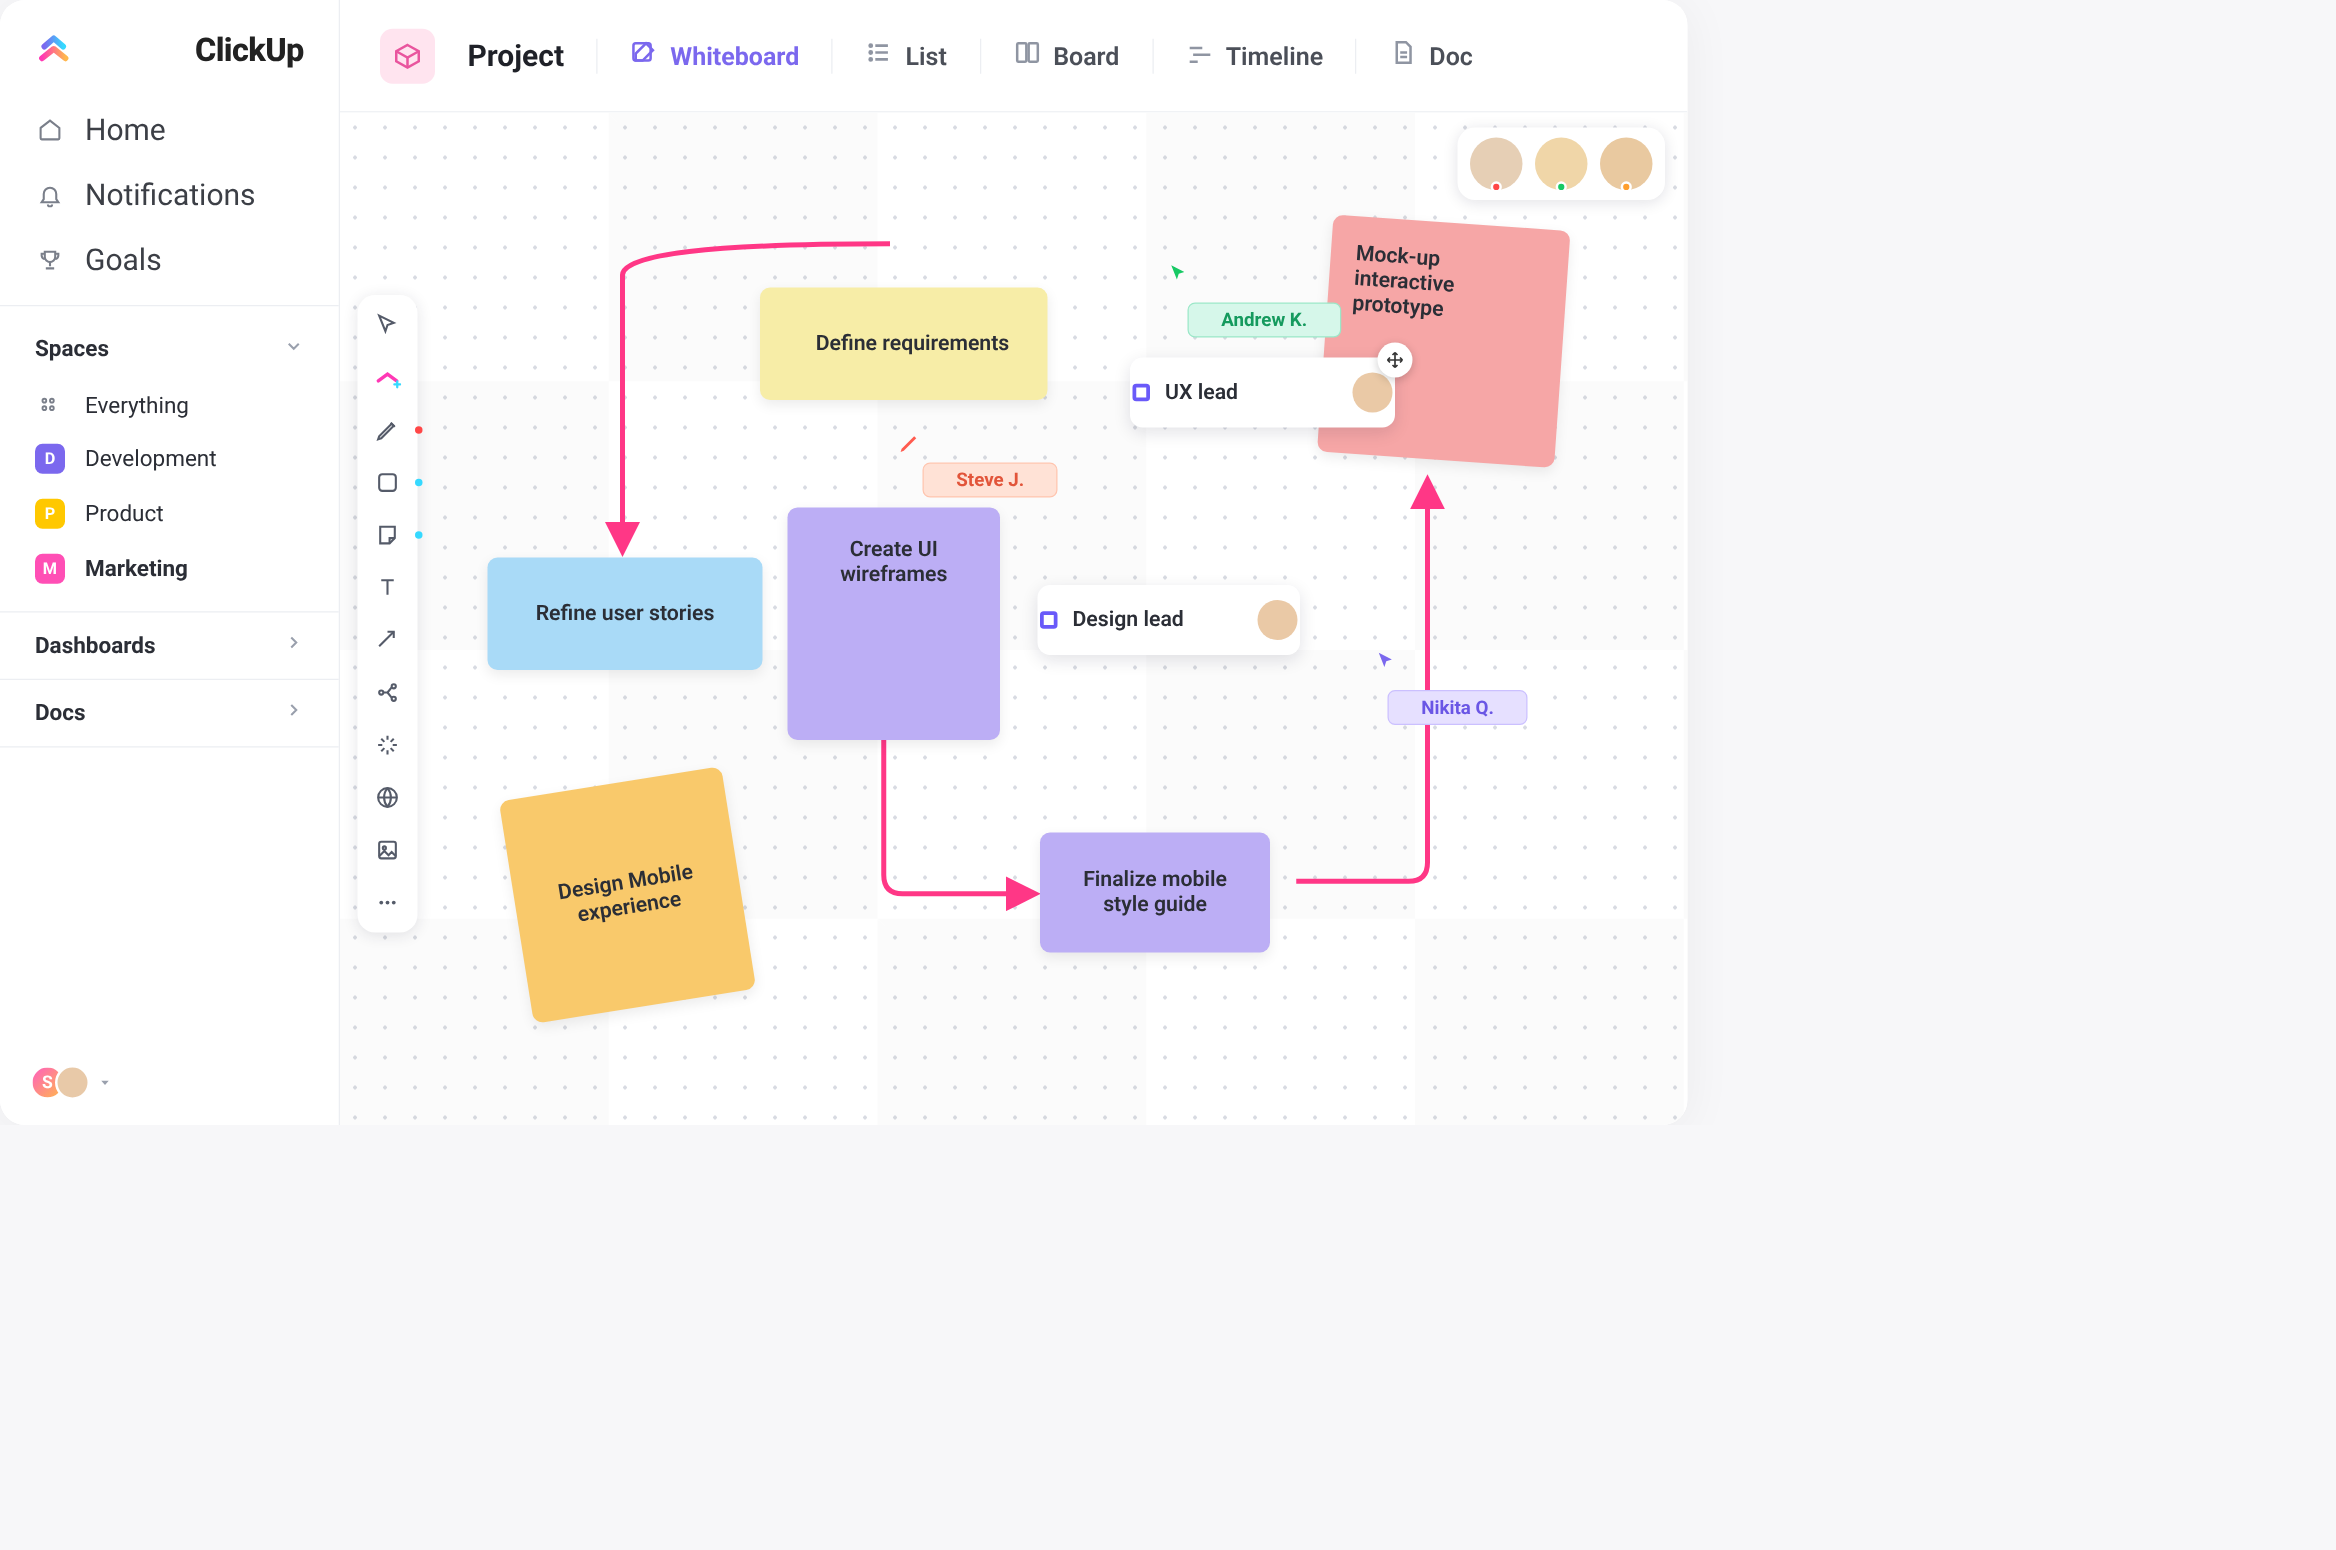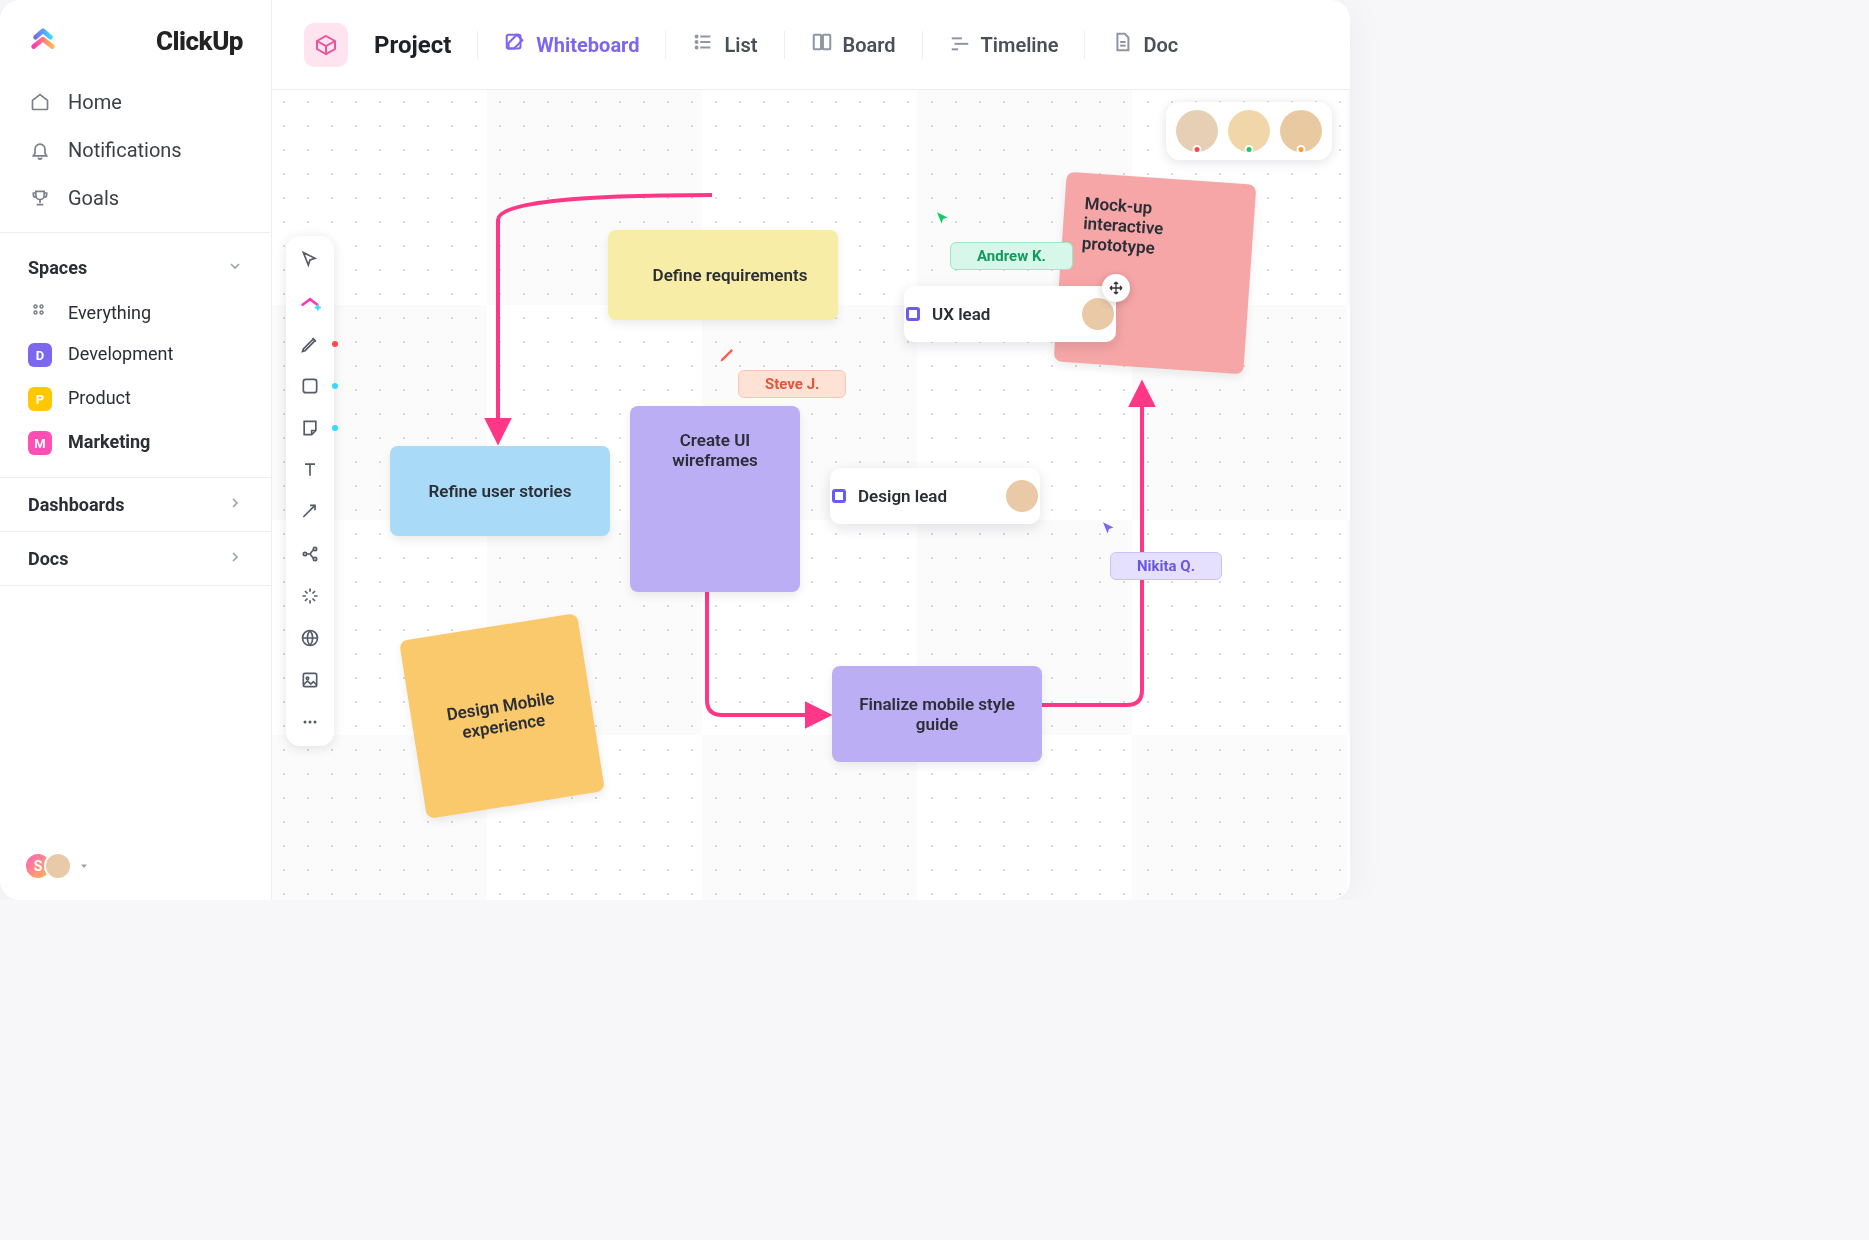--- a/index.html
+++ b/index.html
@@ -4,25 +4,25 @@
 <style>
 * { box-sizing: border-box; margin: 0; padding: 0; font-family: -apple-system, BlinkMacSystemFont, "Segoe UI", Roboto, Helvetica, Arial, sans-serif; }
 body { background: #f7f7f9; }
 .app { width: 1350px; height: 900px; background: #fff; border-radius: 20px; position: relative; overflow: hidden; box-shadow: 0 4px 40px rgba(0,0,0,0.05); }
 
 
 .sidebar { position: absolute; left: 0; top: 0; width: 272px; height: 100%; background: #fff; border-right: 1px solid #eceef2; display: flex; flex-direction: column; }
 .brand { display: flex; align-items: center; gap: 10px; padding: 26px 28px 22px; justify-content: space-between; }
 .brand-logo svg { display:block; }
 .brand-name { font-size: 26px; font-weight: 800; color: #222; letter-spacing: -0.5px; }
-.nav-item { display: flex; align-items: center; gap: 16px; padding: 12px 28px; cursor: pointer; color: #3c3f46; font-size: 20px; }
+.nav-item { display: flex; align-items: center; gap: 16px; padding: 12px 28px; cursor: pointer; color: #3c3f46; font-size: 24px; }
 .nav-item .icon-slot { width: 24px; display: flex; justify-content: center; color: #7a7f8a; }
 .divider { height: 1px; background: #eceef2; margin: 10px 0; }
 .section-head { display: flex; align-items: center; justify-content: space-between; padding: 14px 28px; color: #2b2e36; font-size: 18px; font-weight: 700; cursor: pointer; }
-.space-item { display: flex; align-items: flex-start; gap: 16px; padding: 10px 28px; cursor: pointer; font-size: 18px; color: #2b2e36; }
+.space-item { display: flex; align-items: center; gap: 16px; padding: 10px 28px; cursor: pointer; font-size: 18px; color: #2b2e36; }
 .space-badge { width: 24px; height: 24px; border-radius: 6px; color: #fff; font-size: 13px; font-weight: 700; display: flex; align-items: center; justify-content: center; }
 .space-item .icon-slot { width:24px; display:flex; justify-content:center; color:#7a7f8a;}
 .section-link { display:flex; align-items:center; justify-content:space-between; padding:16px 28px; font-size:18px; font-weight:700; color:#2b2e36; cursor:pointer; border-top:1px solid #eceef2;}
 .section-link + .section-link { border-top:1px solid #eceef2;}
 .sidebar-footer { margin-top:auto; padding:20px 24px; display:flex; align-items:center; gap:6px; }
 .avatar-stack { position:relative; display:flex; }
 .avatar-dot { width:28px; height:28px; border-radius:50%; background:linear-gradient(135deg,#ff5fbf,#ffb84d); display:flex; align-items:center; justify-content:center; color:#fff; font-weight:700; font-size:14px; border:2px solid #fff;}
 .avatar-img { width:28px; height:28px; border-radius:50%; background:#e8c9a8; border:2px solid #fff; margin-left:-8px;}
 
 
@@ -359,21 +359,21 @@
       </div>
     <div class="note" style="left:118px; top:356px; width:220px; height:90px; background:#a9daf7;">
         <span>Refine user stories</span>
       </div>
     <div class="note" style="left:358px; top:316px; width:170px; height:186px; background:#bcaef5; align-items:flex-start; padding-top:24px;">
         <span>Create UI wireframes</span>
       </div>
     <div class="note" style="left:140px; top:536px; width:180px; height:180px; background:#f9c96b; transform:rotate(-9deg);">
         <span>Design Mobile experience</span>
       </div>
-    <div class="note" style="left:560px; top:576px; width:210px; height:96px; background:#bcaef5;">
+    <div class="note" style="left:560px; top:576px; width:184px; height:96px; background:#bcaef5;">
         <span>Finalize mobile style guide</span>
       </div>
     <div class="note" style="left:788px; top:88px; width:190px; height:190px; background:#f6a6a6; transform:rotate(4deg); align-items:flex-start; text-align:left; padding:20px;">
         <span>Mock-up interactive prototype</span>
       </div>
 
     <div class="card" style="left:632px; top:196px; width:212px;">
       <span class="sq"></span>
       <span>UX lead</span>
       <span class="cavatar"></span>

